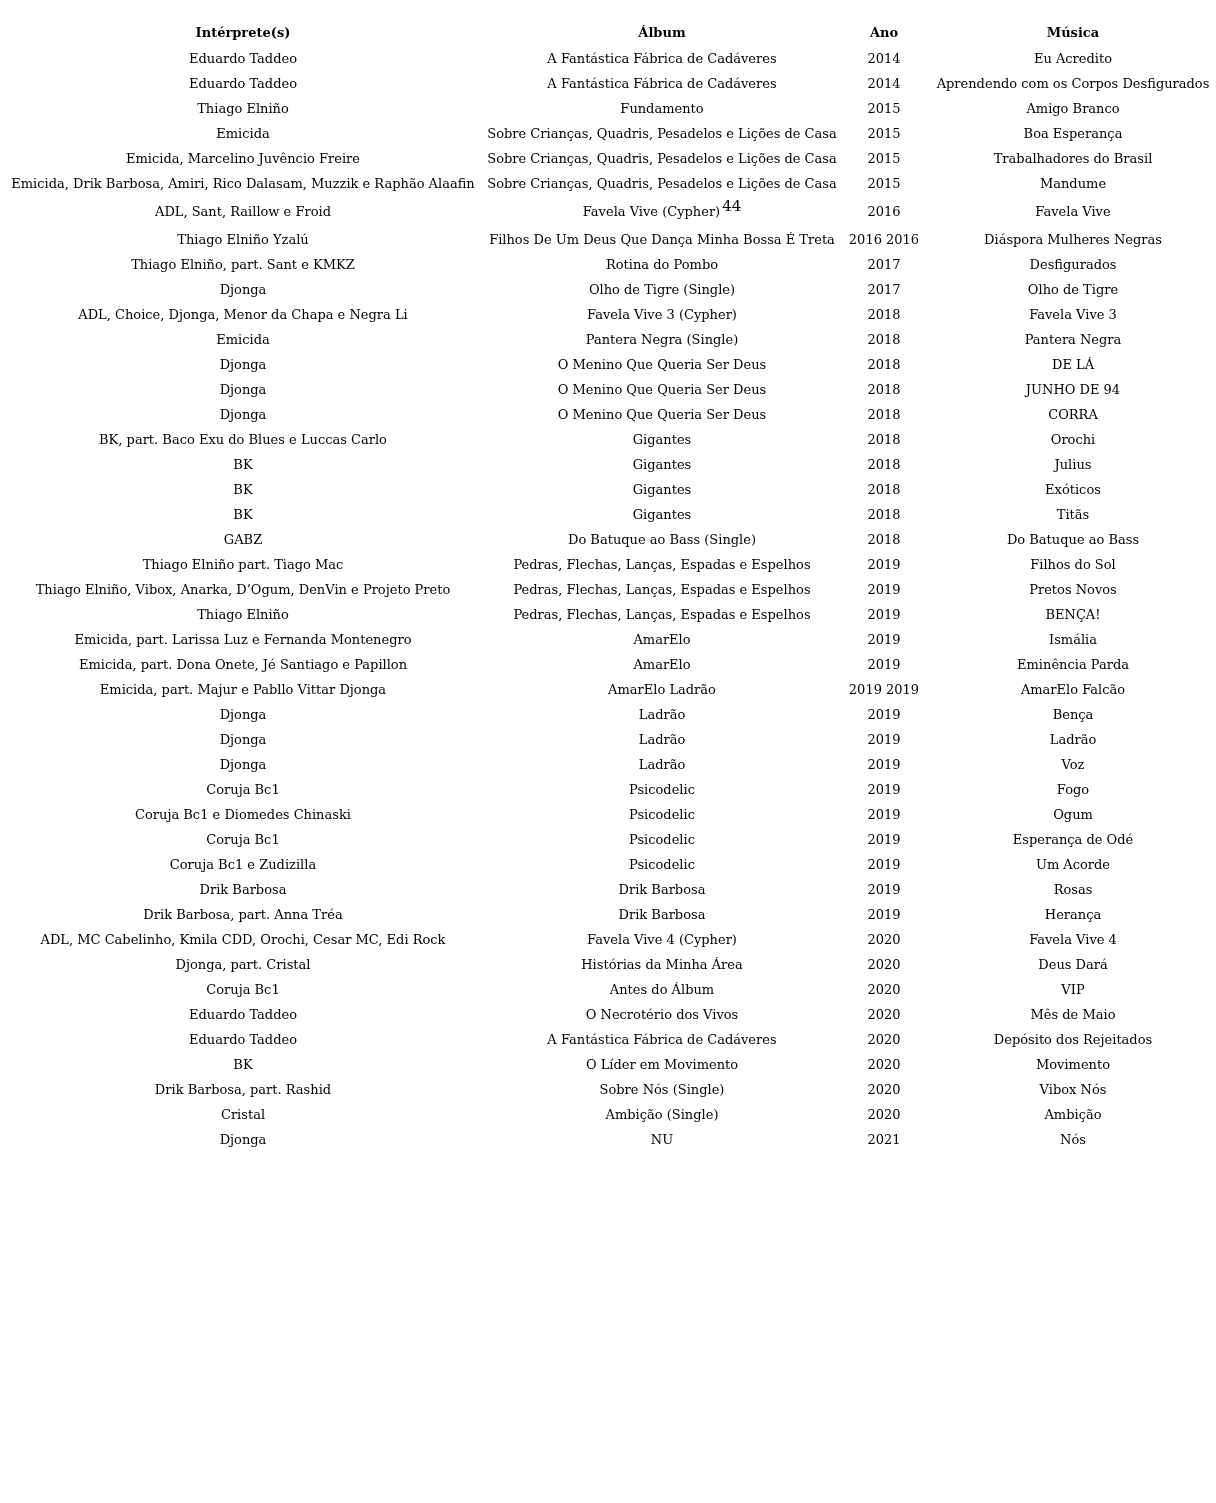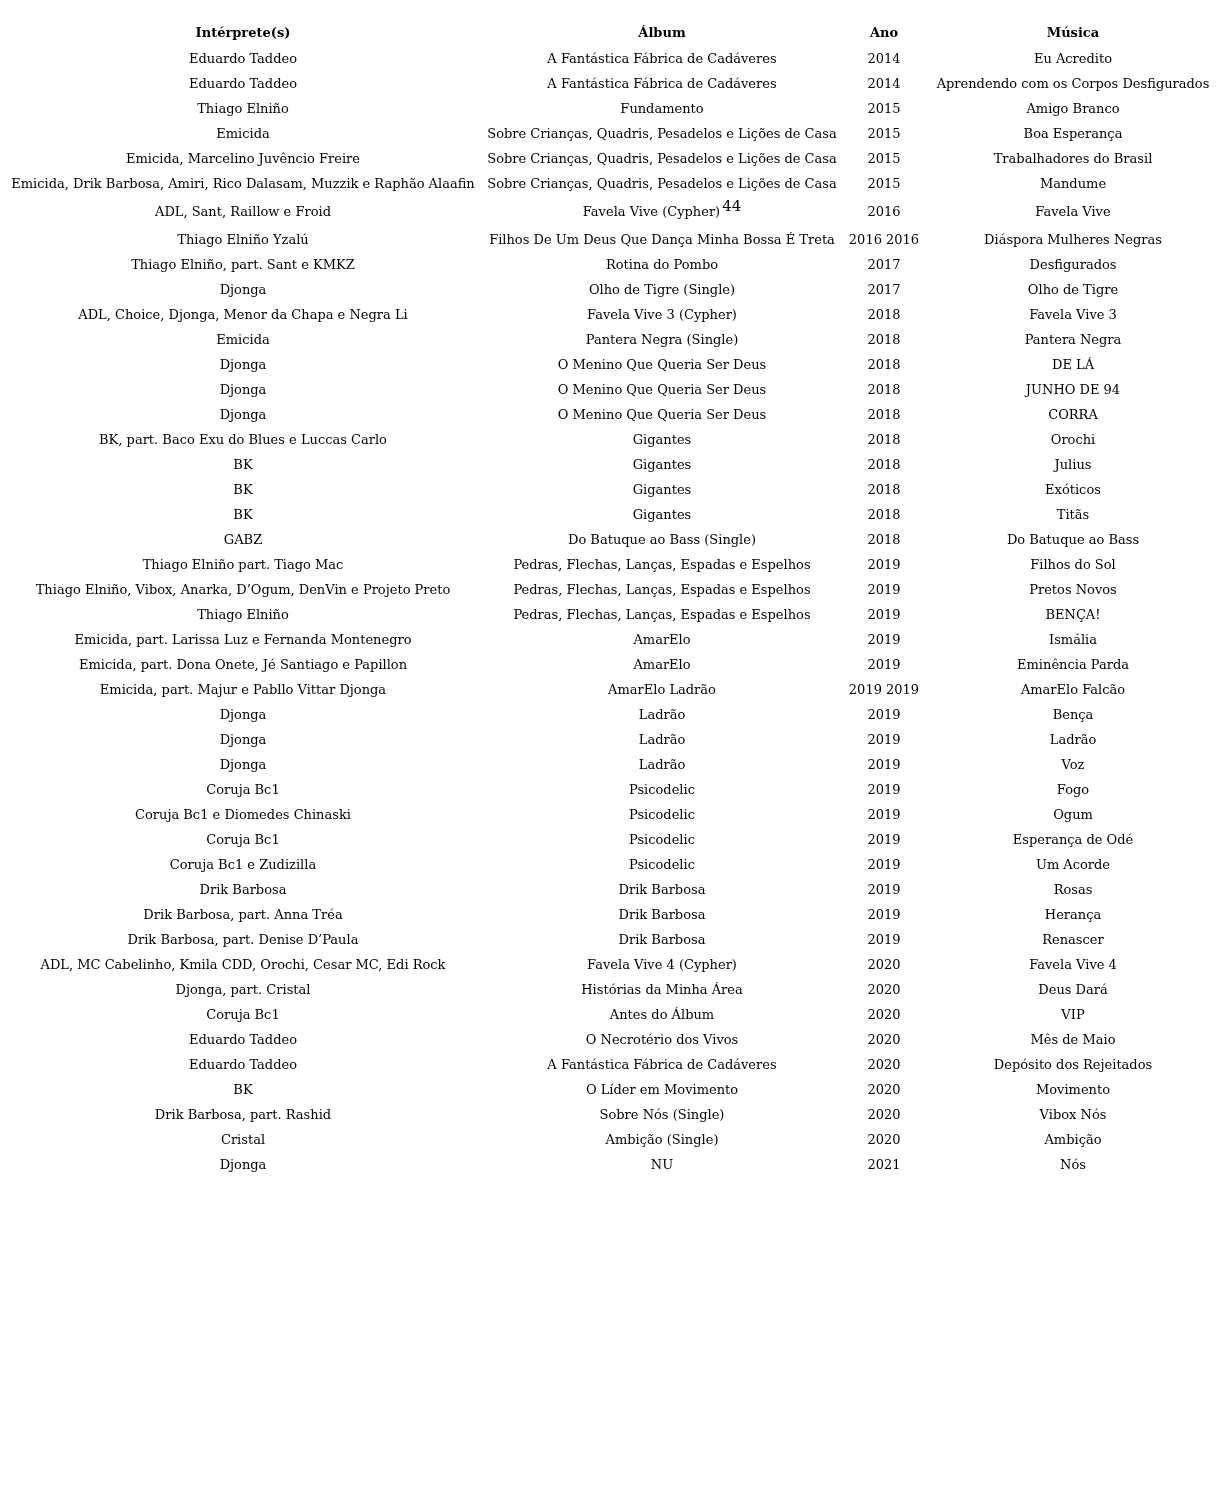--- a/index.html
+++ b/index.html
@@ -310,26 +310,20 @@
     <td><span>Rosas</span></td>
   </tr>
 
   <tr>
     <td><span>Drik Barbosa, part. Anna Tréa</span></td>
     <td><span>Drik Barbosa</span></td>
     <td><span>2019</span></td>
     <td><span>Herança</span></td>
   </tr>
 
-  <tr>
-    <td><span>Drik Barbosa, part. Denise D’Paula</span></td>
-    <td><span>Drik Barbosa</span></td>
-    <td><span>2019</span></td>
-    <td><span>Renascer</span></td>
-  </tr>
 
   <tr>
     <td><span>ADL, MC Cabelinho, Kmila CDD, Orochi, Cesar MC, Edi Rock</span></td>
     <td><span>Favela Vive 4 (Cypher)</span></td>
     <td><span>2020</span></td>
     <td><span>Favela Vive 4</span></td>
   </tr>
 
   <tr>
     <td><span>Djonga, part. Cristal</span></td>

